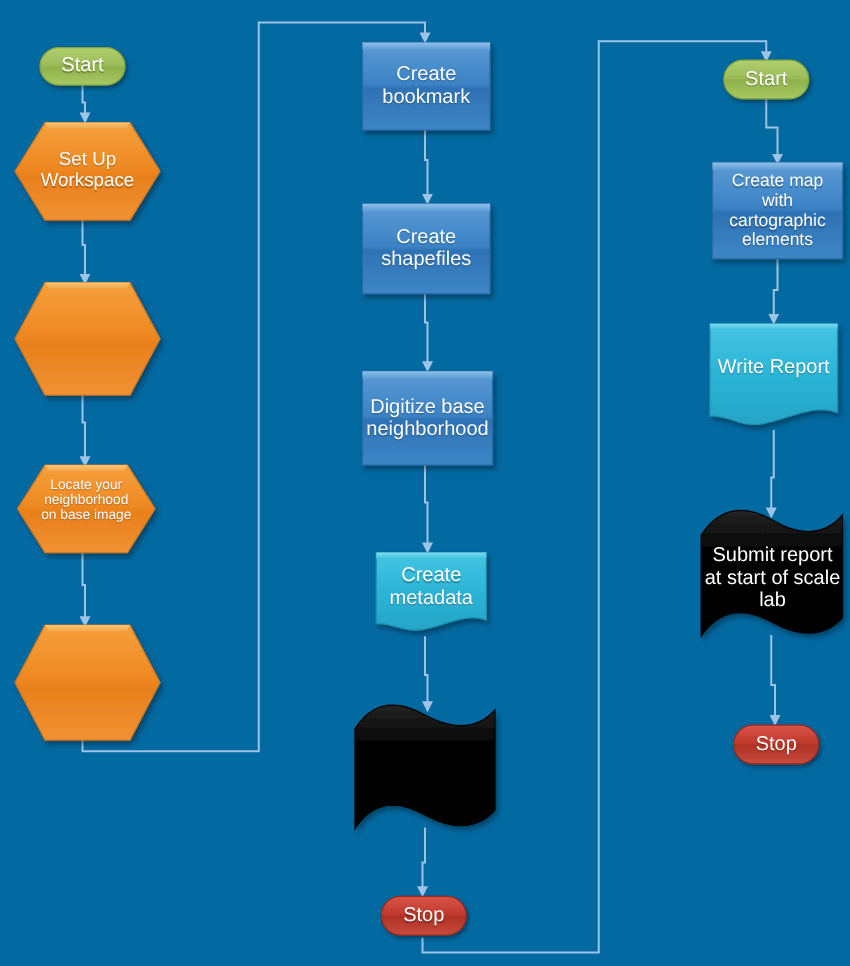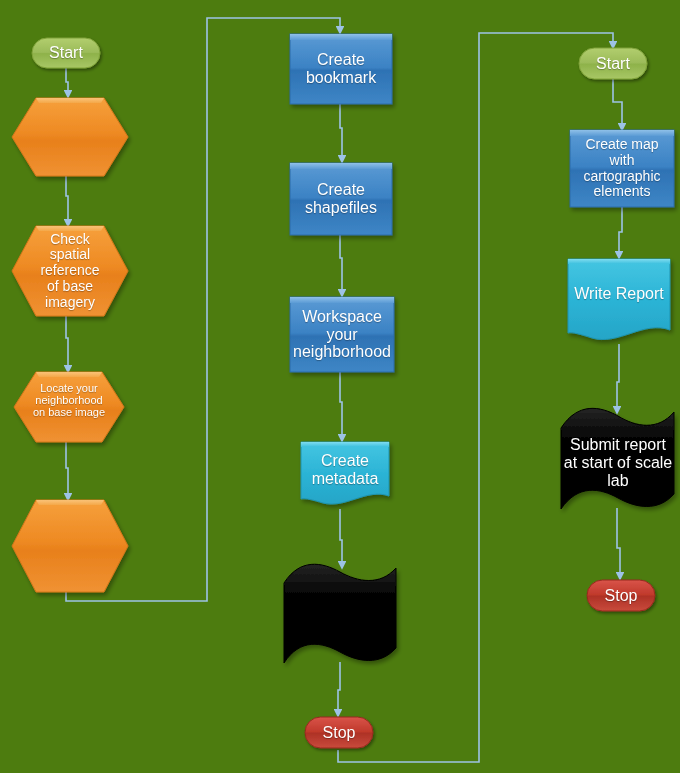--- a/index.html
+++ b/index.html
@@ -8,21 +8,21 @@
     padding: 0;
     background: #ffffff;
   }
   body {
     font-family: "Liberation Sans", sans-serif;
   }
   #canvas {
     position: relative;
     width: 680px;
     height: 773px;
-    background: #4d7c0f;
+    background: #0369a1;
     overflow: hidden;
   }
   #flow-svg {
     position: absolute;
     left: 0;
     top: 0;
     width: 680px;
     height: 773px;
   }
   .node-label {
@@ -223,34 +223,31 @@
                C 658 512 636 508 618 498
                C 600 488 578 484 561 509 Z" fill="url(#gBlack)" stroke="#000000" stroke-width="1" filter="url(#softShadow)"></path>
     </g>
 
     <g>
       <rect x="587" y="580" width="68" height="31" rx="15.5" ry="15.5" fill="url(#gRed)" stroke="#96291E" stroke-width="1" filter="url(#tinyShadow)"></rect>
     </g>
   </svg>
 
   <div class="node-label lbl-terminator" style="left:32px; top:38px; width:68px; height:30px;">Start</div>
-  <div class="node-label lbl-hex-lg" style="left:12px; top:226px; width:116px; height:90px; font-size:14px;">Check
-spatial
-reference
-of base
-imagery</div>
+  <div class="node-label lbl-hex-lg" style="left:12px; top:98px; width:116px; height:78px;">Set Up
+Workspace</div>
   <div class="node-label lbl-hex-sm" style="left:14px; top:372px; width:110px; height:56px;">Locate your
 neighborhood
 on base image</div>
 
   <div class="node-label lbl-process" style="left:290px; top:34px; width:102px; height:70px;">Create
 bookmark</div>
   <div class="node-label lbl-process" style="left:290px; top:163px; width:102px; height:72px;">Create
 shapefiles</div>
-  <div class="node-label lbl-process" style="left:290px; top:297px; width:104px; height:75px;">Workspace your
+  <div class="node-label lbl-process" style="left:290px; top:297px; width:104px; height:75px;">Digitize base
 neighborhood</div>
   <div class="node-label lbl-doc" style="left:301px; top:442px; width:88px; height:56px;">Create
 metadata</div>
   <div class="node-label lbl-terminator" style="left:305px; top:717px; width:68px; height:31px;">Stop</div>
 
   <div class="node-label lbl-terminator" style="left:579px; top:48px; width:68px; height:31px;">Start</div>
   <div class="node-label lbl-doc" style="left:568px; top:259px; width:102px; height:70px;">Write Report</div>
   <div class="node-label lbl-map" style="left:570px; top:130px; width:104px; height:77px;">Create map
 with
 cartographic

